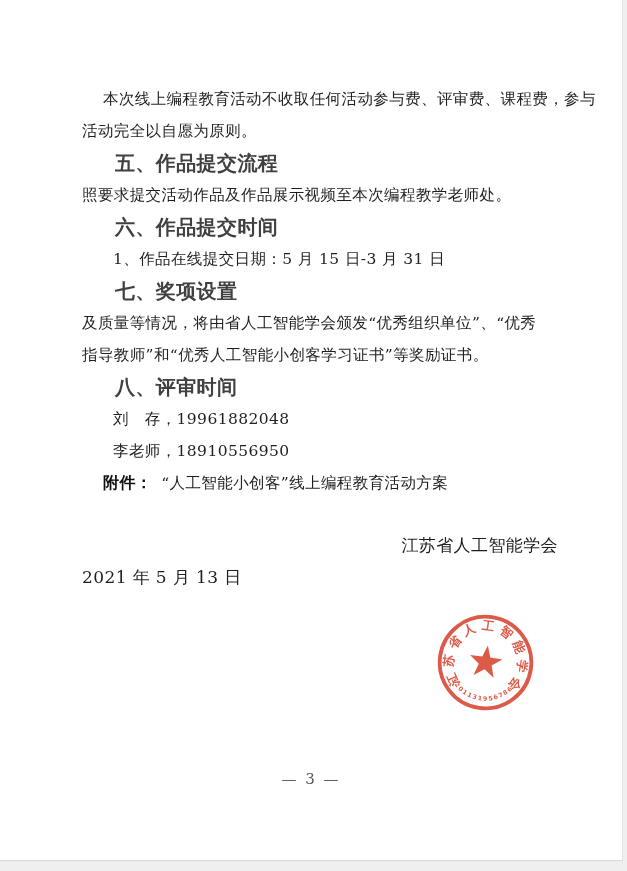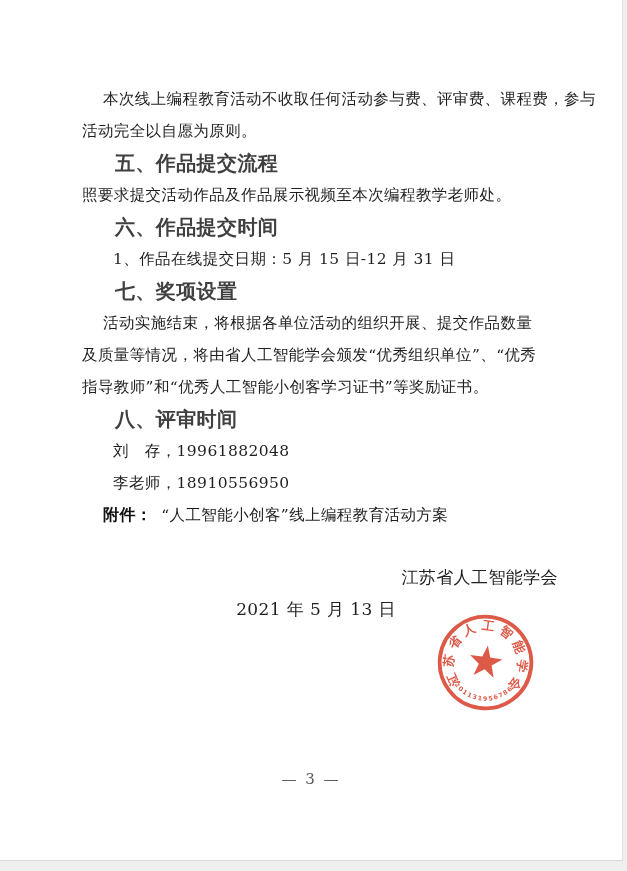--- a/index.html
+++ b/index.html
@@ -52,21 +52,21 @@
     color: #111111;
   }
   .attach .txt { margin-left: 9px; }
   .sig-name {
     margin-top: 30px;
     text-align: right;
     padding-right: 2px;
     font-size: 17px;
   }
   .sig-date {
-    text-align: center;
+    text-align: left;
     padding-right: 10px;
     font-size: 17px;
   }
   .footer {
     position: absolute;
     left: 0;
     top: 763px;
     width: 622px;
     text-align: center;
     font-size: 15px;
@@ -98,25 +98,24 @@
   <div class="textblock">
     <div class="ln first">本次线上编程教育活动不收取任何活动参与费、评审费、课程费，参与</div>
     <div class="ln">活动完全以自愿为原则。</div>
 
     <div class="ln hd">五、作品提交流程</div>
 
     <div class="ln">照要求提交活动作品及作品展示视频至本次编程教学老师处。</div>
 
     <div class="ln hd">六、作品提交时间</div>
 
-    <div class="ln it">1、作品在线提交日期：5 月 15 日-12 月 31 日</div>
+    <div class="ln it">1、作品在线提交日期：5 月 15 日-3 月 31 日</div>
 
     <div class="ln hd">七、奖项设置</div>
 
-    <div class="ln first">活动实施结束，将根据各单位活动的组织开展、提交作品数量</div>
     <div class="ln">及质量等情况，将由省人工智能学会颁发“优秀组织单位”、“优秀</div>
     <div class="ln">指导教师”和“优秀人工智能小创客学习证书”等奖励证书。</div>
 
     <div class="ln hd">八、评审时间</div>
 
     <div class="ln it">刘　存，19961882048</div>
     <div class="ln it">李老师，18910556950</div>
 
     <div class="ln attach">
       <span class="lbl">附件：</span><span class="txt">“人工智能小创客”线上编程教育活动方案</span>

